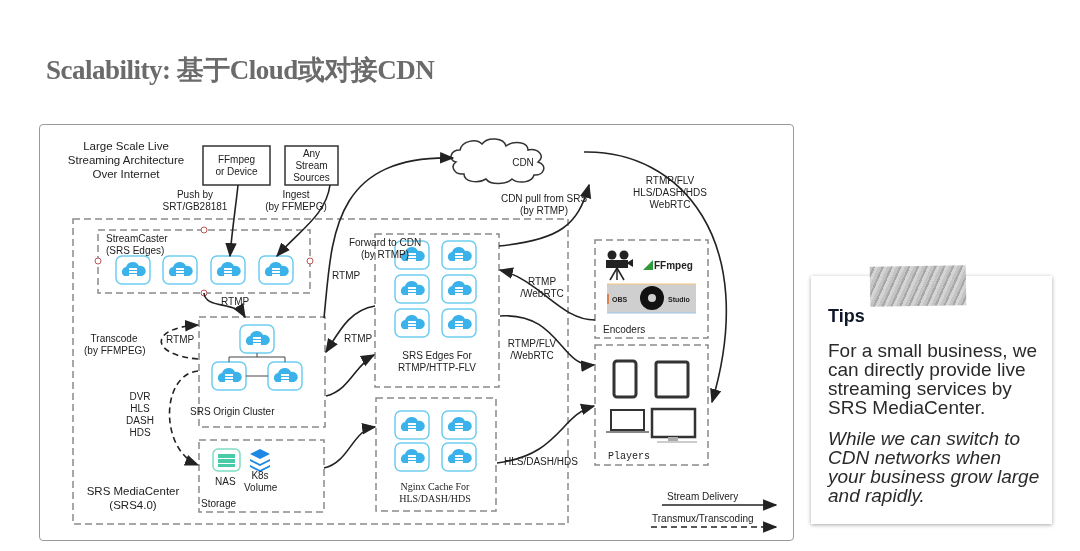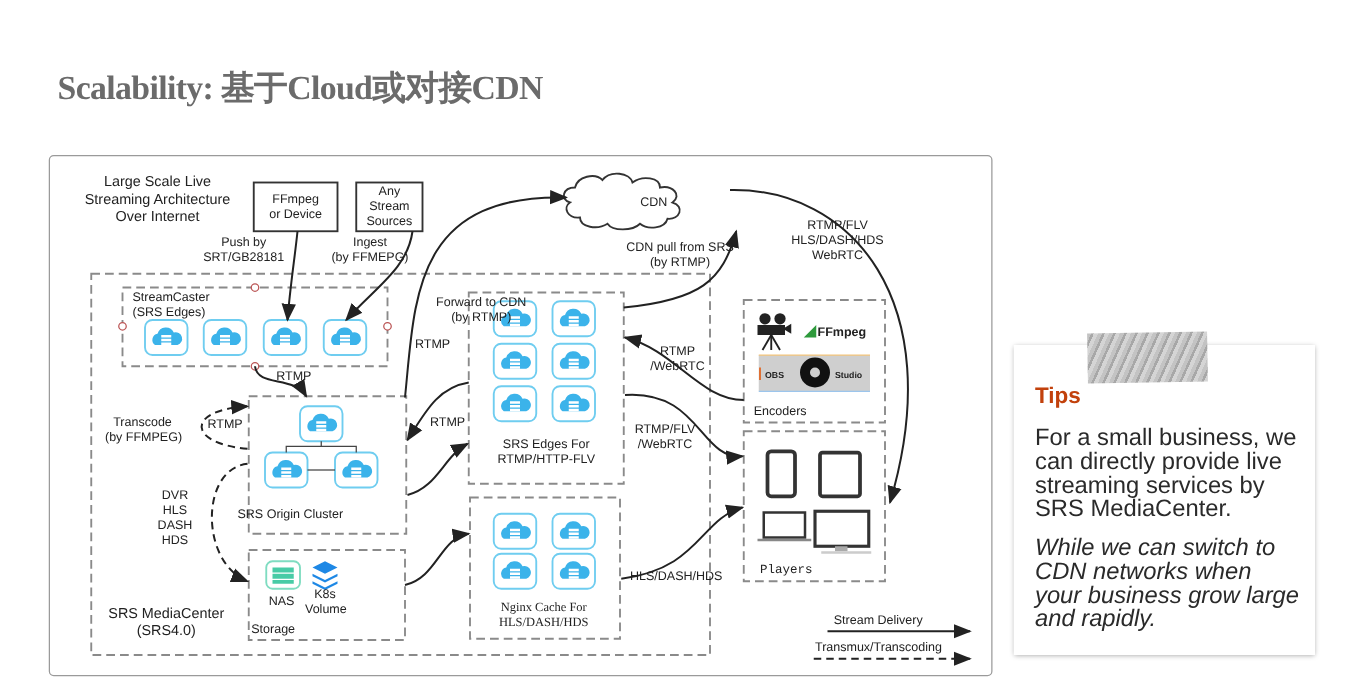--- a/index.html
+++ b/index.html
@@ -11,21 +11,21 @@
                    border:1.5px solid #9a9a9a; border-radius:4px; background:#fff; box-sizing:border-box; }
   svg.diag { position:absolute; left:0; top:0; width:1080px; height:551px; }
   .lbl { position:absolute; font-size:10px; color:#222; text-align:center; line-height:12px; white-space:nowrap; }
   .lbl-l { text-align:left; }
   .lbl-big { font-size:11.5px; line-height:14px; }
   .tips-card { position:absolute; left:811px; top:276px; width:241px; height:248px; background:#fff;
                box-shadow:0 1px 4px rgba(0,0,0,0.35); }
   .tape { position:absolute; left:870px; top:266px; width:96px; height:40px;
           background:repeating-linear-gradient(115deg,#bdbdbd 0 3px,#9e9e9e 3px 5px,#d0d0d0 5px 8px);
           opacity:0.9; transform:rotate(-1deg); }
-  .tips-title { position:absolute; left:828px; top:306px; font-size:18px; font-weight:bold; color:#c2410c; }
+  .tips-title { position:absolute; left:828px; top:306px; font-size:18px; font-weight:bold; color:#0f172a; }
   .tips-p { position:absolute; left:828px; width:215px; font-size:19px; line-height:19px; color:#2a2a2a; }
 </style>
 </head>
 <body>
 
 <div class="title">Scalability: 基于Cloud或对接CDN</div>
 
 <div class="diagram-frame"></div>
 
 <svg class="diag" xmlns="http://www.w3.org/2000/svg">

